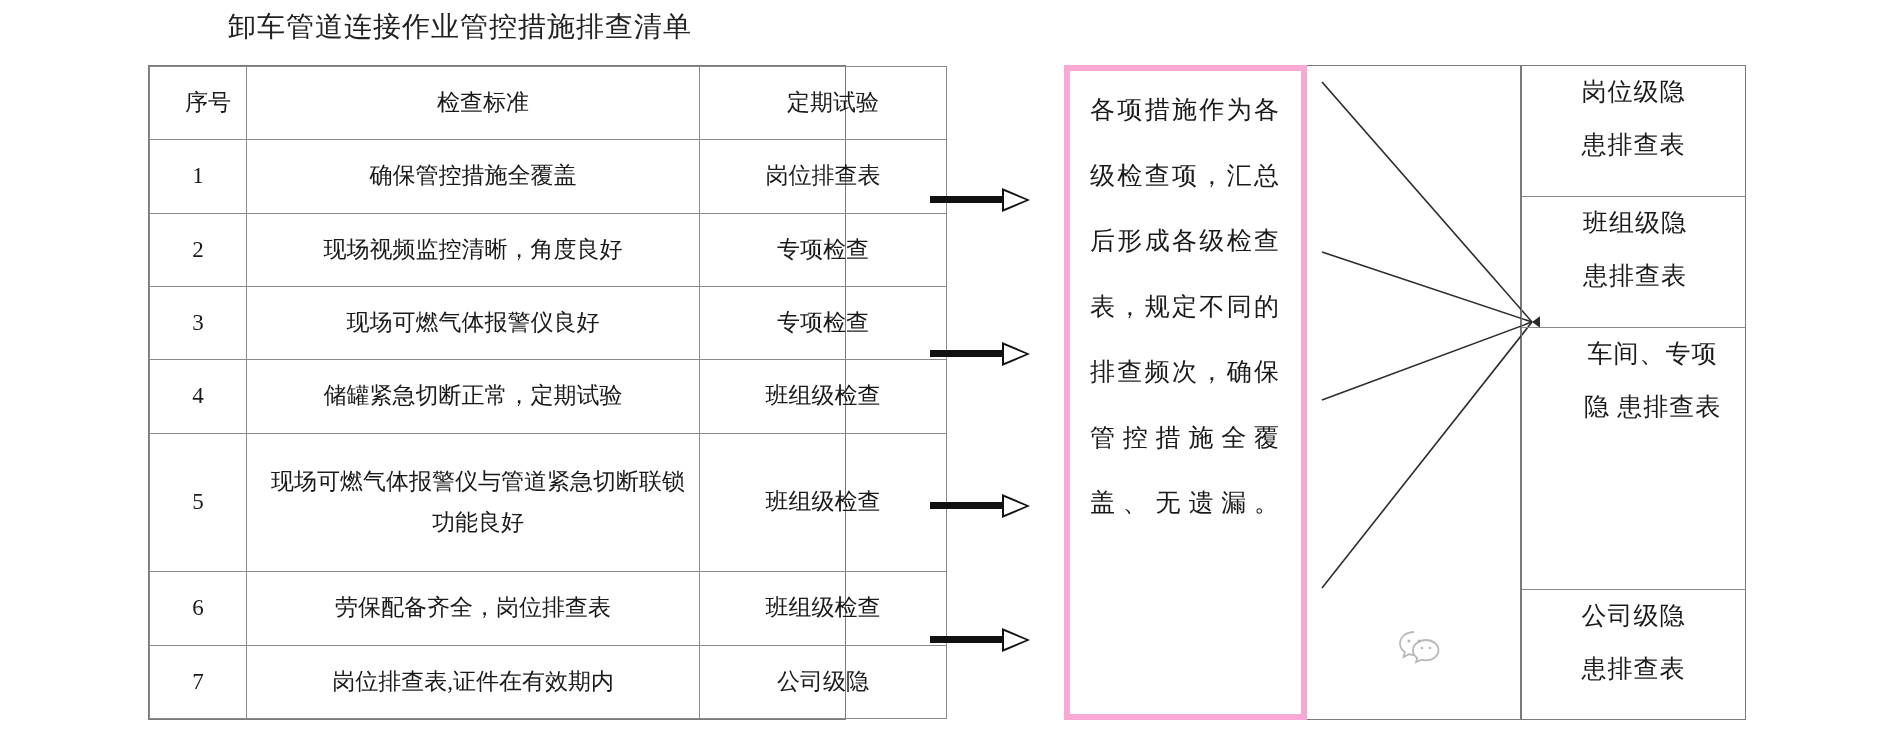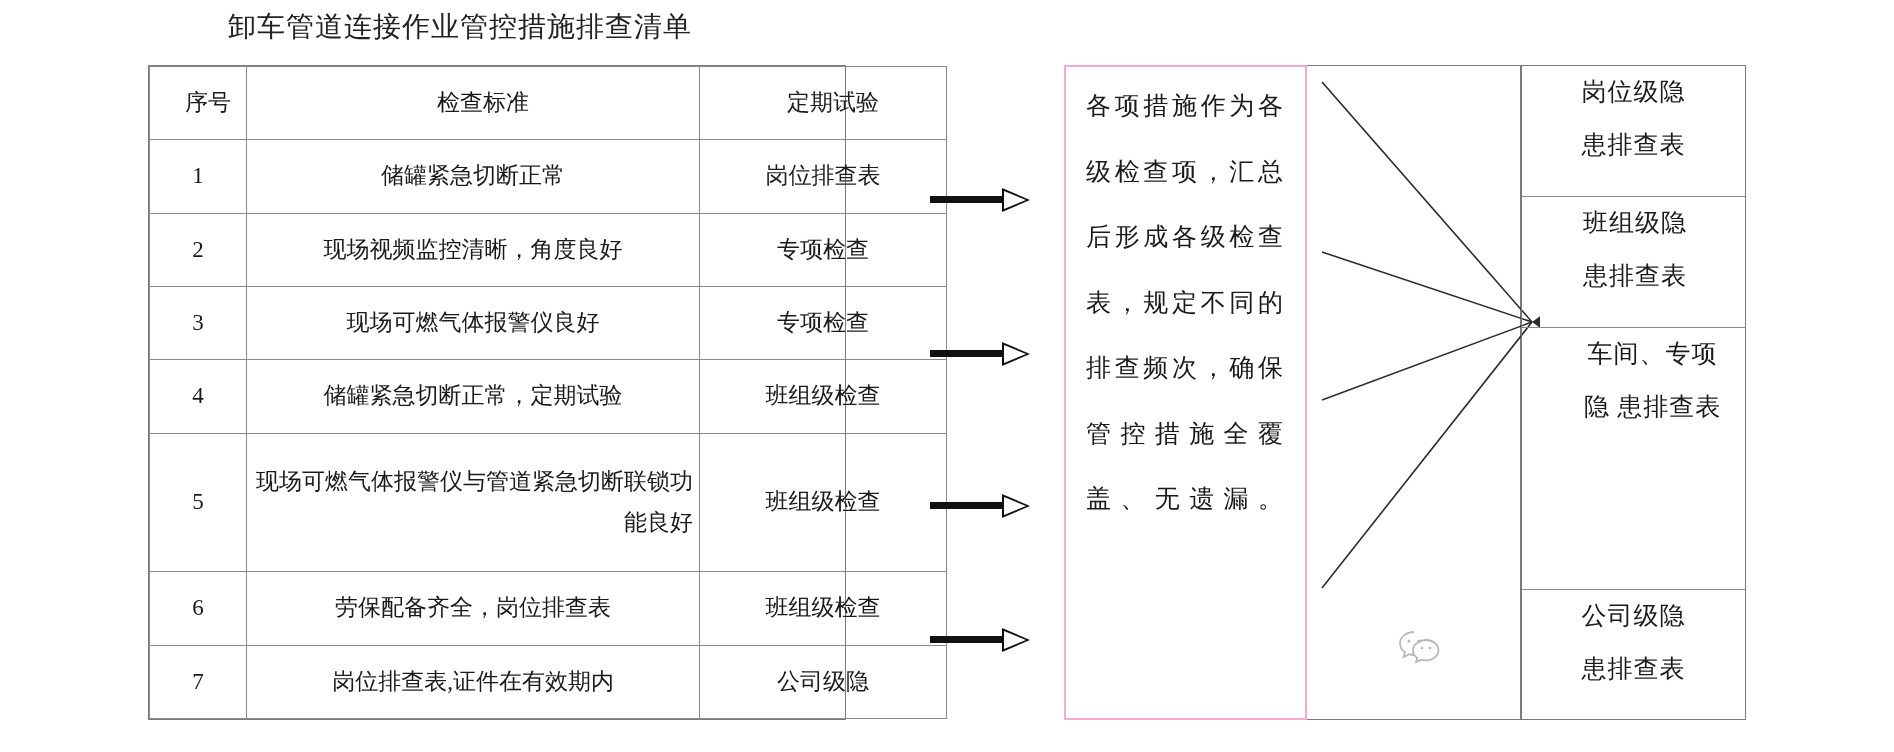--- a/index.html
+++ b/index.html
@@ -49,30 +49,30 @@
     text-align: center;
     vertical-align: middle;
     padding: 2px 6px;
     line-height: 1.75;
     color: #1a1a1a;
   }
   #left-table td.col-no   { width: 64px; }
   #left-table td.col-std  { width: 420px; }
   #left-table td.col-lvl  { width: 214px; }
   #left-table tr.hdr td { font-size: 23px; padding-left: 26px; }
-  #left-table td.std-left { text-align: right; }
+  #left-table td.std-left { text-align: center; padding-left: 16px; }
 
   
   #mid-box {
     position: absolute;
     left: 1064px;
     top: 65px;
     width: 243px;
     height: 655px;
-    border: 2px solid #f9a8d4;
+    border: 6px solid #f9a8d4;
     box-sizing: border-box;
   }
   #mid-text {
     position: absolute;
     left: 0; right: 0; top: 6px; bottom: 6px;
     padding: 0 20px;
     font-size: 25px;
     line-height: 2.62;
     text-align: justify;
     text-align-last: justify;
@@ -186,21 +186,21 @@
 <div id="left-table">
   <table>
     <tbody>
       <tr class="hdr">
         <td class="col-no">序号</td>
         <td class="col-std">检查标准</td>
         <td class="col-lvl">定期试验</td>
       </tr>
       <tr>
         <td class="col-no">1</td>
-        <td class="col-std">储罐紧急切断正常</td>
+        <td class="col-std">确保管控措施全覆盖</td>
         <td class="col-lvl">岗位排查表</td>
       </tr>
       <tr>
         <td class="col-no">2</td>
         <td class="col-std">现场视频监控清晰，角度良好</td>
         <td class="col-lvl">专项检查</td>
       </tr>
       <tr>
         <td class="col-no">3</td>
         <td class="col-std">现场可燃气体报警仪良好</td>

